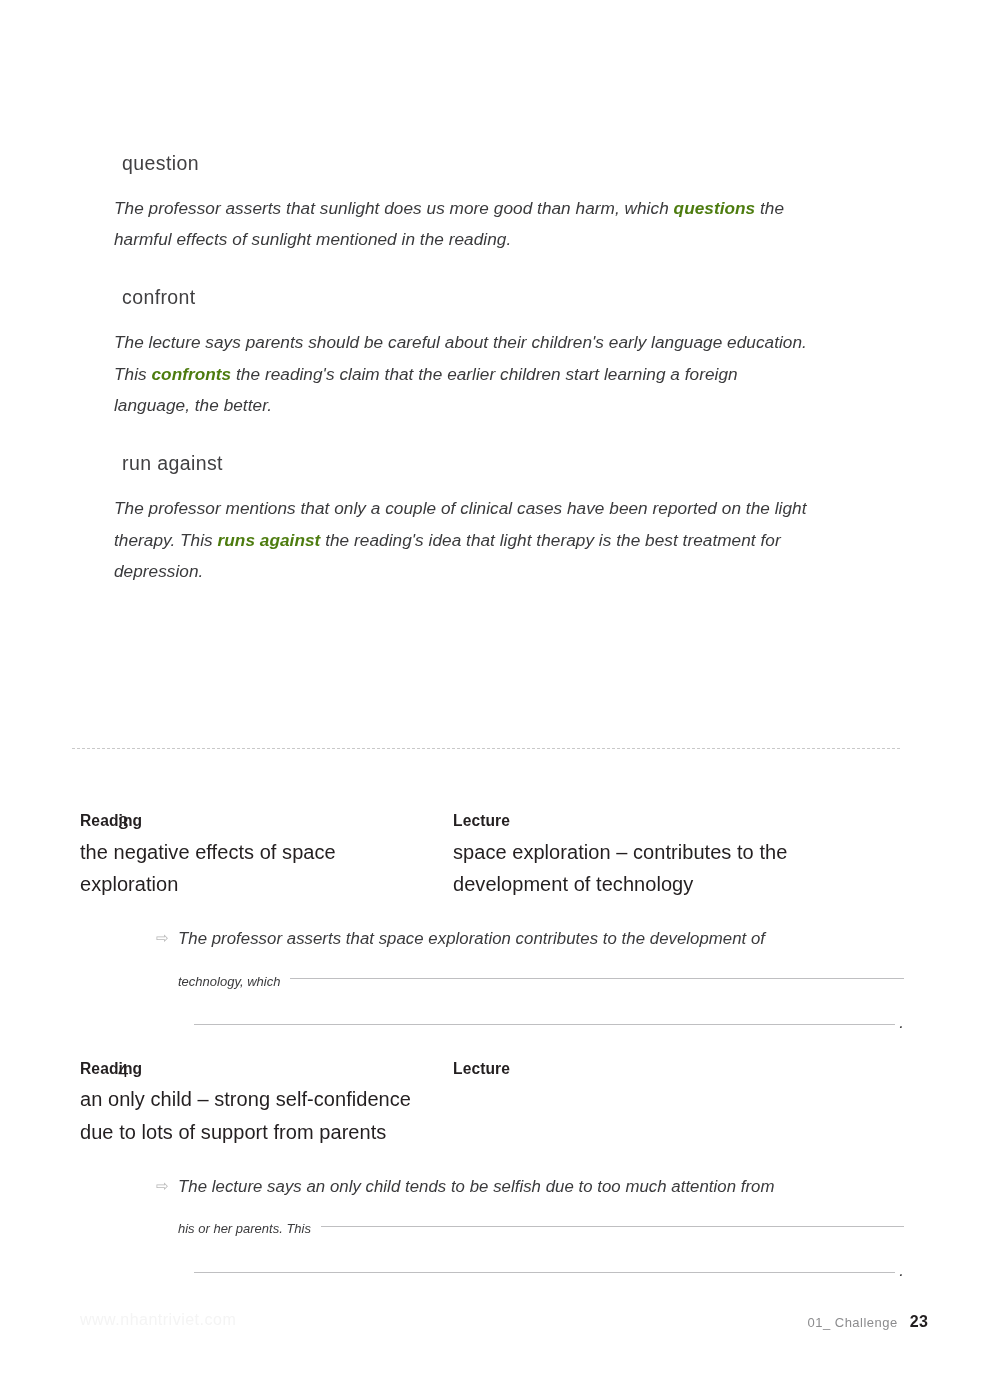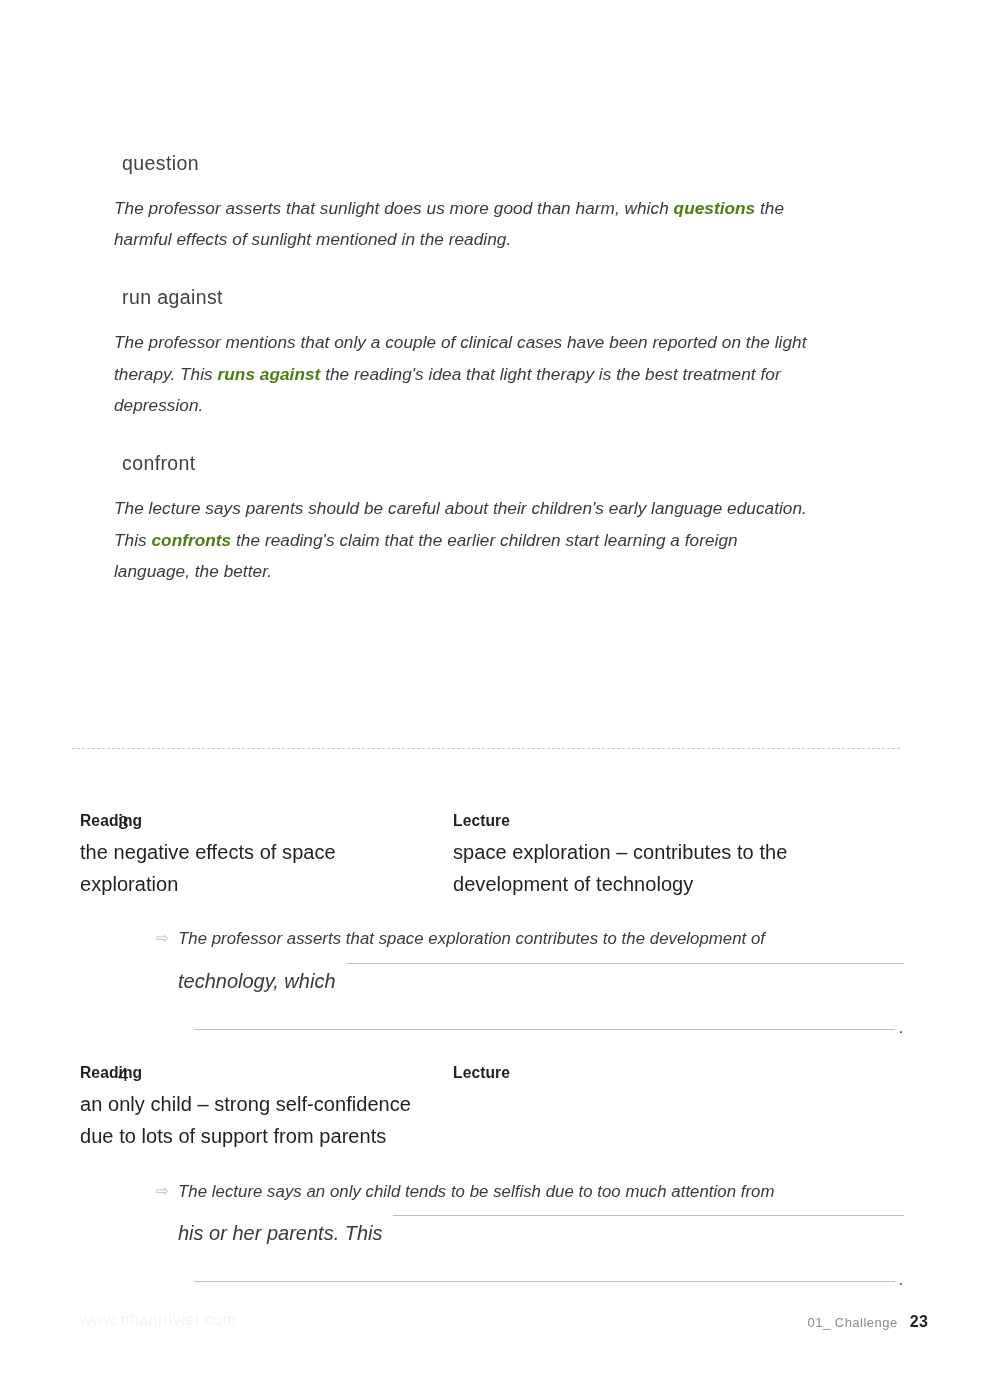--- a/index.html
+++ b/index.html
@@ -136,24 +136,24 @@
     width: 22px;
     color: #b8b8b8;
     font-size: 15px;
     font-style: normal;
     line-height: 1.55;
   }
   .answer-text-1 { flex: 1 1 auto; }
 
   .answer-line2 {
     display: flex;
-    align-items: flex-start;
-    margin-top: 14px;
+    align-items: center;
+    margin-top: 20px;
     margin-left: 22px;
-    font-size: 20px;
+    font-size: 13px;
     font-style: italic;
     color: #3a3a3c;
     line-height: 1.5;
   }
   .answer-text-2 {
     flex: 0 0 auto;
     white-space: nowrap;
     padding-right: 10px;
   }
   .blank-rule {
@@ -224,27 +224,27 @@
 <div class="page">
 
   <section class="vocab-section">
 
     <div class="vocab-entry">
       <div class="vocab-term">question</div>
       <p class="vocab-def"><span>The professor asserts that sunlight does us more good than harm, which </span><b>questions</b><span> the harmful effects of sunlight mentioned in the reading.</span></p>
     </div>
 
     <div class="vocab-entry">
+      <div class="vocab-term">confront</div>
+      <p class="vocab-def"><span>The lecture says parents should be careful about their children's early language education. This </span><b>confronts</b><span> the reading's claim that the earlier children start learning a foreign language, the better.</span></p>
+    </div>
+
+    <div class="vocab-entry">
       <div class="vocab-term">run against</div>
       <p class="vocab-def"><span>The professor mentions that only a couple of clinical cases have been reported on the light therapy. This </span><b>runs against</b><span> the reading's idea that light therapy is the best treatment for depression.</span></p>
-    </div>
-
-    <div class="vocab-entry">
-      <div class="vocab-term">confront</div>
-      <p class="vocab-def"><span>The lecture says parents should be careful about their children's early language education. This </span><b>confronts</b><span> the reading's claim that the earlier children start learning a foreign language, the better.</span></p>
     </div>
 
   </section>
 
   <div class="divider"></div>
 
   <section class="exercises">
 
     <article class="exercise">
       <div class="ex-num">3</div>

